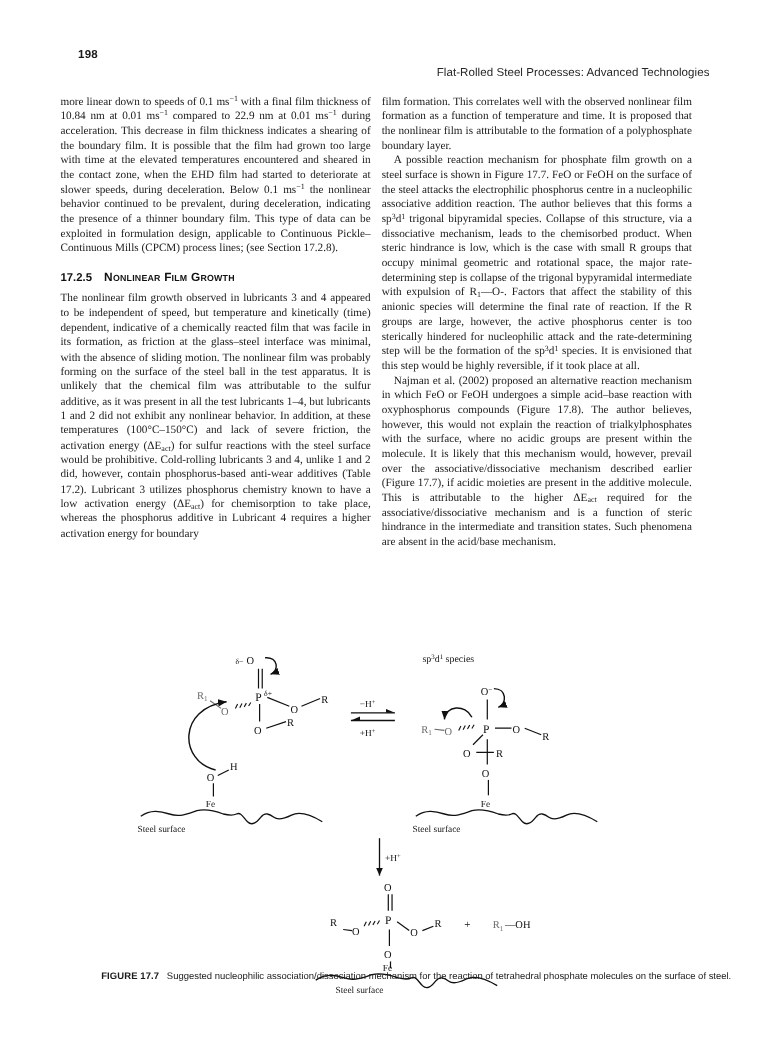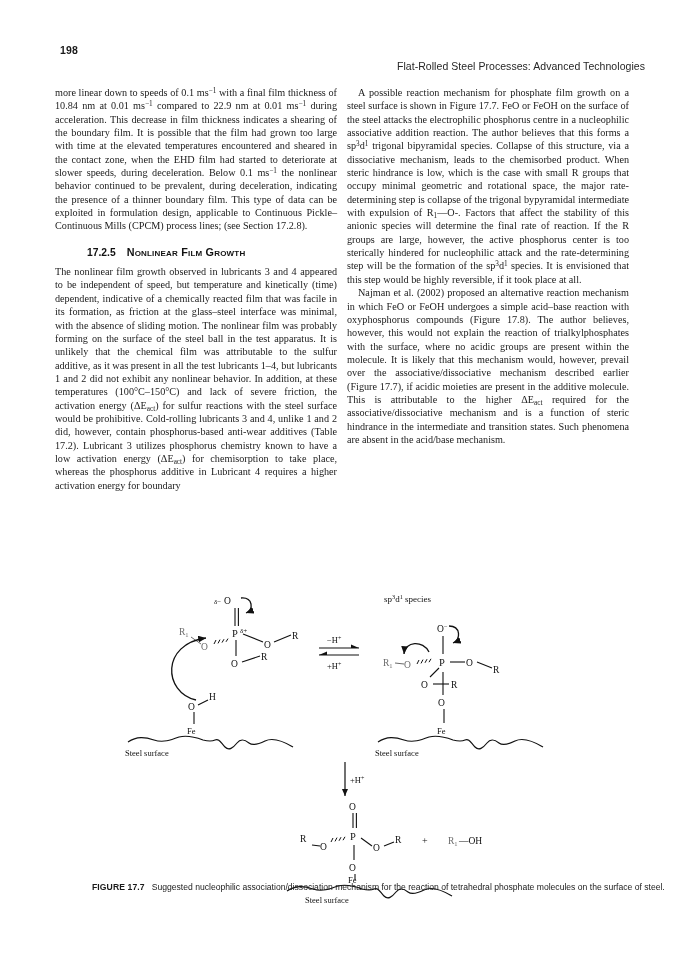--- a/index.html
+++ b/index.html
@@ -26,21 +26,21 @@
   .runhead {
     position: absolute;
     top: 44px;
     left: 55px;
     right: 55px;
     height: 16px;
     font-family: "Liberation Sans", sans-serif;
   }
   .folio {
     position: absolute;
-    left: 5px;
+    left: 16px;
     top: 0;
     font-size: 10.5px;
     font-weight: bold;
     letter-spacing: 0.1px;
     color: #1a1a1a;
     text-align: center;
   }
   .runhead-title {
     position: absolute;
     right: 0;
@@ -78,21 +78,21 @@
   .sec-head {
     margin: 13px 0 6px 0;
     font-family: "Liberation Sans", sans-serif;
     font-size: 10.3px;
     font-weight: bold;
     color: #111;
     display: flex;
     gap: 11px;
     align-items: baseline;
   }
-  .sec-num { letter-spacing: 0px; margin-left: 32px; }
+  .sec-num { letter-spacing: 0px; }
   .sec-title {
     font-variant: small-caps;
     font-size: 10.8px;
     letter-spacing: 0.2px;
   }
   sub, sup { font-size: 71%; line-height: 0; }
   sub { vertical-align: -0.25em; }
   sup { vertical-align: 0.45em; }
 
   
@@ -141,20 +141,21 @@
 
       <h2 class="sec-head">
         <span class="sec-num">17.2.5</span>
         <span class="sec-title">Nonlinear Film Growth</span>
       </h2>
 
       <p><span>The nonlinear film growth observed in lubricants 3 and 4 appeared to be independent of speed, but temperature and kinetically (time) dependent, indicative of a chemically reacted film that was facile in its formation, as friction at the glass–steel interface was minimal, with the absence of sliding motion. The nonlinear film was probably forming on the surface of the steel ball in the test apparatus. It is unlikely that the chemical film was attributable to the sulfur additive, as it was present in all the test lubricants 1–4, but lubricants 1 and 2 did not exhibit any nonlinear behavior. In addition, at these temperatures (100°C–150°C) and lack of severe friction, the activation energy (ΔE</span><sub>act</sub><span>) for sulfur reactions with the steel surface would be prohibitive. Cold-rolling lubricants 3 and 4, unlike 1 and 2 did, however, contain phosphorus-based anti-wear additives (Table 17.2). Lubricant 3 utilizes phosphorus chemistry known to have a low activation energy (ΔE</span><sub>act</sub><span>) for chemisorption to take place, whereas the phosphorus additive in Lubricant 4 requires a higher activation energy for boundary</span></p>
     </div>
 
     <div class="col">
+      <p>film formation. This correlates well with the observed nonlinear film formation as a function of temperature and time. It is proposed that the nonlinear film is attributable to the formation of a polyphosphate boundary layer.</p>
 
       <p class="indent"><span>A possible reaction mechanism for phosphate film growth on a steel surface is shown in Figure 17.7. FeO or FeOH on the surface of the steel attacks the electrophilic phosphorus centre in a nucleophilic associative addition reaction. The author believes that this forms a sp</span><sup>3</sup><span>d</span><sup>1</sup><span> trigonal bipyramidal species. Collapse of this structure, via a dissociative mechanism, leads to the chemisorbed product. When steric hindrance is low, which is the case with small R groups that occupy minimal geometric and rotational space, the major rate-determining step is collapse of the trigonal bypyramidal intermediate with expulsion of R</span><sub>1</sub><span>—O-. Factors that affect the stability of this anionic species will determine the final rate of reaction. If the R groups are large, however, the active phosphorus center is too sterically hindered for nucleophilic attack and the rate-determining step will be the formation of the sp</span><sup>3</sup><span>d</span><sup>1</sup><span> species. It is envisioned that this step would be highly reversible, if it took place at all.</span></p>
 
       <p class="indent"><span>Najman et al. (2002) proposed an alternative reaction mechanism in which FeO or FeOH undergoes a simple acid–base reaction with oxyphosphorus compounds (Figure 17.8). The author believes, however, this would not explain the reaction of trialkylphosphates with the surface, where no acidic groups are present within the molecule. It is likely that this mechanism would, however, prevail over the associative/dissociative mechanism described earlier (Figure 17.7), if acidic moieties are present in the additive molecule. This is attributable to the higher ΔE</span><sub>act</sub><span> required for the associative/dissociative mechanism and is a function of steric hindrance in the intermediate and transition states. Such phenomena are absent in the acid/base mechanism.</span></p>
     </div>
   </div>
 
   <div class="figure">
     <svg class="fig-svg" width="590" height="300" viewBox="0 0 590 300">
       <defs>

